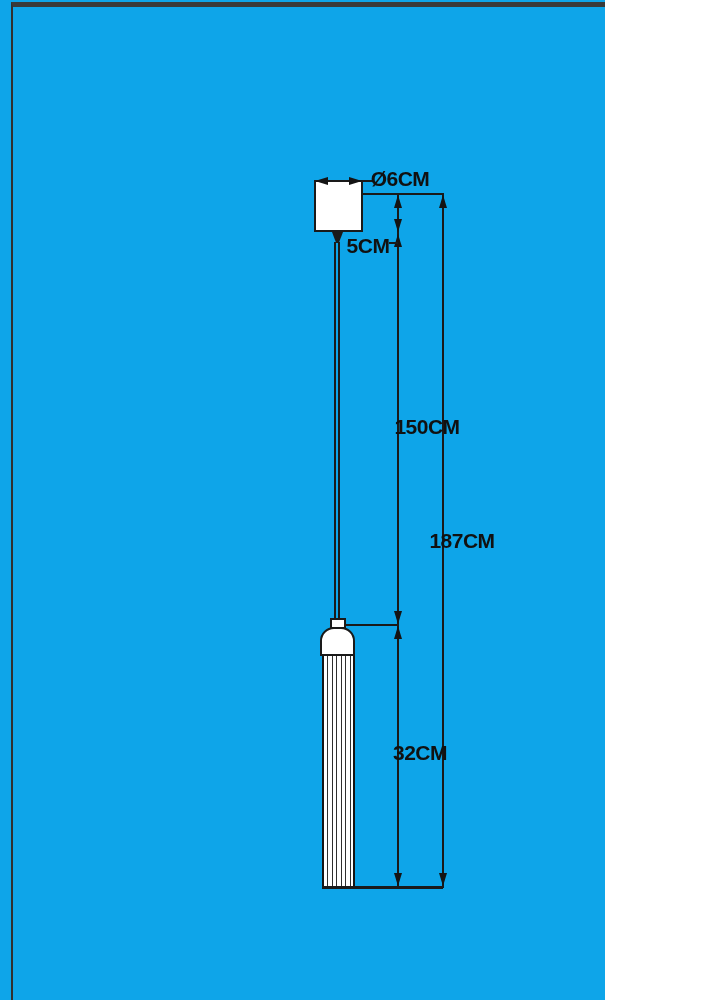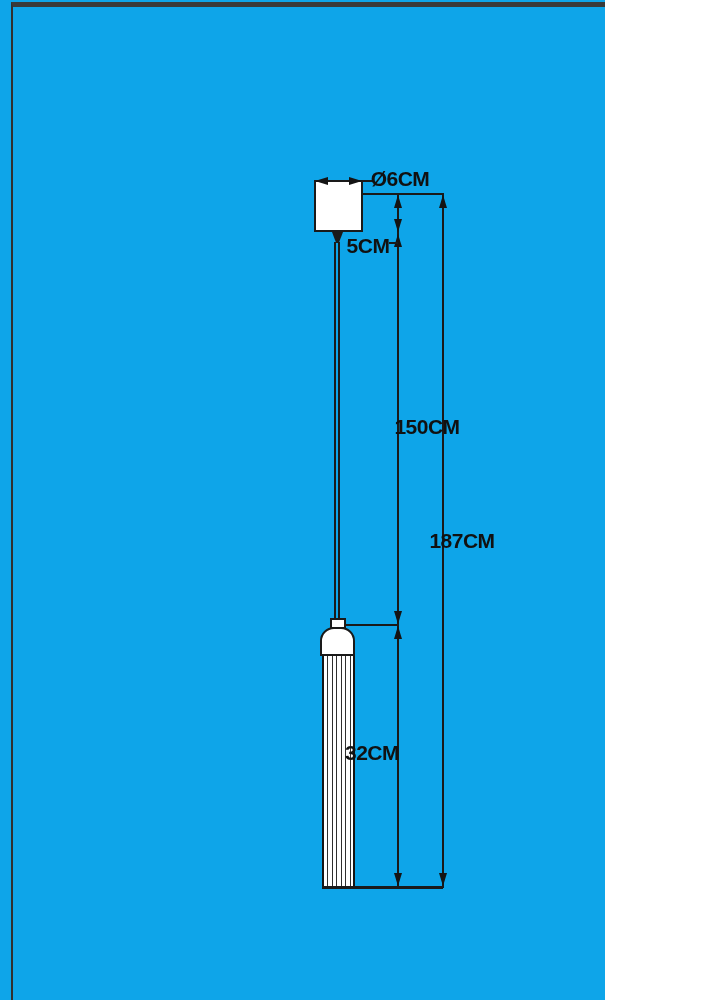--- a/index.html
+++ b/index.html
@@ -104,15 +104,15 @@
   <div class="abs arrow-down" style="left:394px;top:873px;"></div>
 
   <div class="abs arrow-up" style="left:439px;top:195px;"></div>
   <div class="abs arrow-down" style="left:439px;top:873px;"></div>
 
   <div class="abs line" style="left:389px;top:242px;width:9px;height:2px;"></div>
 
   <div class="dim-label" style="left:368px;top:245px;">5CM</div>
   <div class="dim-label" style="left:399px;top:426px;margin-left:28px;">150CM</div>
   <div class="dim-label" style="left:462px;top:540px;">187CM</div>
-  <div class="dim-label" style="left:372px;top:752px;">32CM</div>
+  <div class="dim-label" style="left:420px;top:752px;">32CM</div>
 
 </div>
 
 </body></html>

